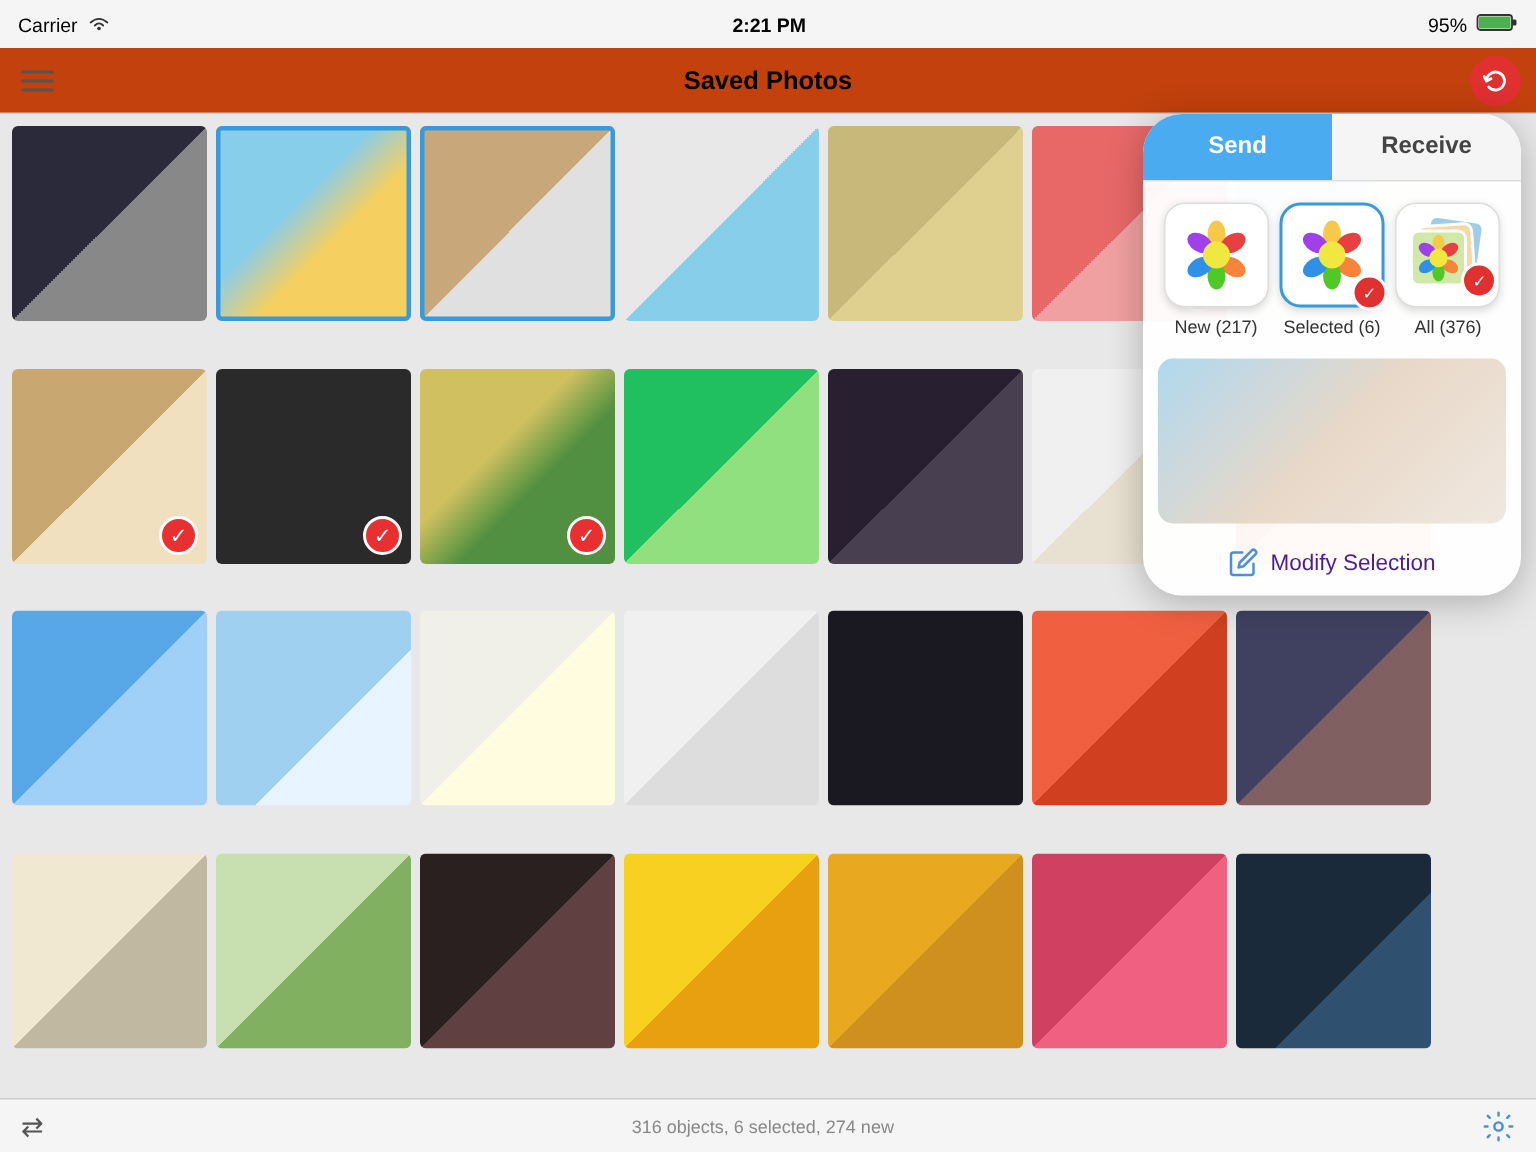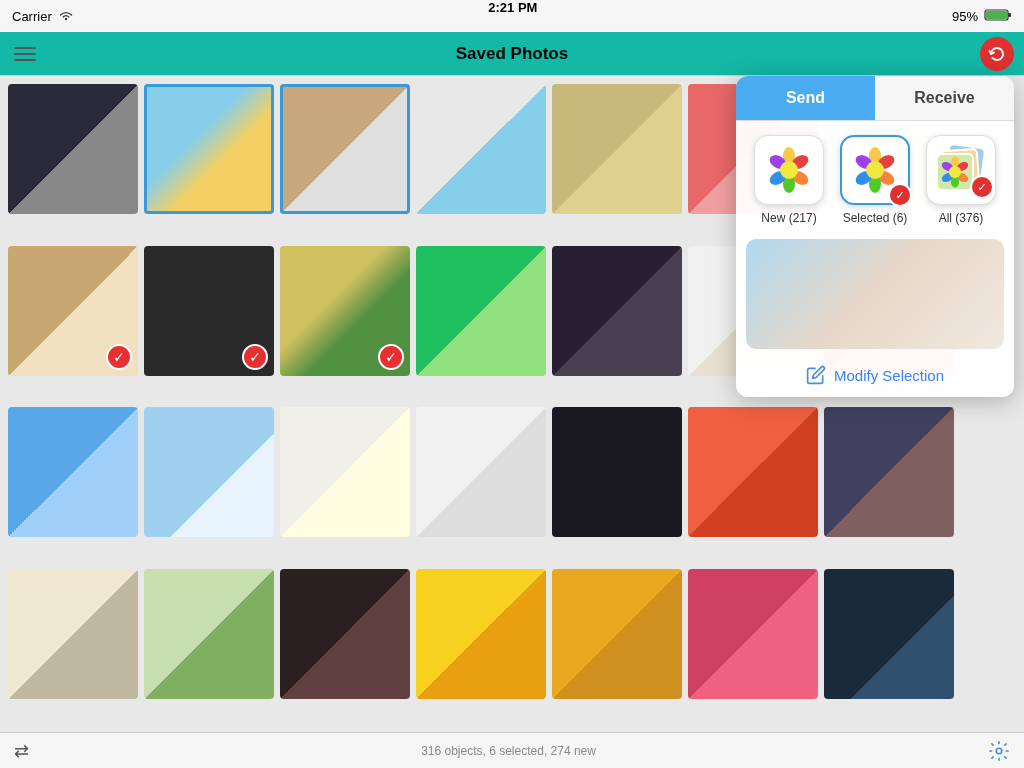--- a/index.html
+++ b/index.html
@@ -10,33 +10,34 @@
       font-family: -apple-system, 'Helvetica Neue', Arial, sans-serif;
       overflow: hidden;
       position: relative;
     }
 
     
     #status-bar {
       height: 32px;
       background: #f5f5f5;
       display: flex;
+      align-items: center;
       justify-content: space-between;
       padding: 0 12px;
       font-size: 13px;
       font-weight: 500;
     }
     #status-left { display: flex; align-items: center; gap: 6px; }
     #status-center { font-weight: 600; }
     #status-right { display: flex; align-items: center; gap: 6px; }
 
     
     #header {
       height: 44px;
-      background: #14b8a6;
+      background: #c2410c;
       border-bottom: 1px solid #ccc;
       display: flex;
       align-items: center;
       justify-content: center;
       position: relative;
     }
     #header-title {
       font-size: 17px;
       font-weight: 600;
       color: #000;
@@ -147,23 +148,23 @@
     .p25 { background: linear-gradient(135deg, #f8d020 50%, #e8a010 50%); }
     .p26 { background: linear-gradient(135deg, #e8a820 50%, #d09020 50%); }
     .p27 { background: linear-gradient(135deg, #d04060 50%, #f06080 50%); }
     .p28 { background: linear-gradient(135deg, #1a2a3a 60%, #305070 40%); }
 
     
     #popup-panel {
       position: absolute;
       top: 76px;
       right: 10px;
-      width: 278px;
+      width: 252px;
       background: rgba(255,255,255,0.95);
-      border-radius: 12px;
+      border-radius: 26px;
       box-shadow: 0 4px 24px rgba(0,0,0,0.25);
       overflow: hidden;
       z-index: 100;
     }
 
     
     #popup-tabs {
       display: flex;
       border-bottom: 1px solid #ddd;
     }
@@ -270,21 +271,21 @@
     #modify-selection {
       display: flex;
       align-items: center;
       justify-content: center;
       gap: 8px;
       padding: 12px;
       cursor: pointer;
     }
     #modify-selection-label {
       font-size: 15px;
-      color: #3b82f6;
+      color: #4c1d95;
     }
     .pencil-icon-svg {
       width: 20px;
       height: 20px;
     }
 
     
     #bottom-bar {
       height: 36px;
       background: #f5f5f5;

